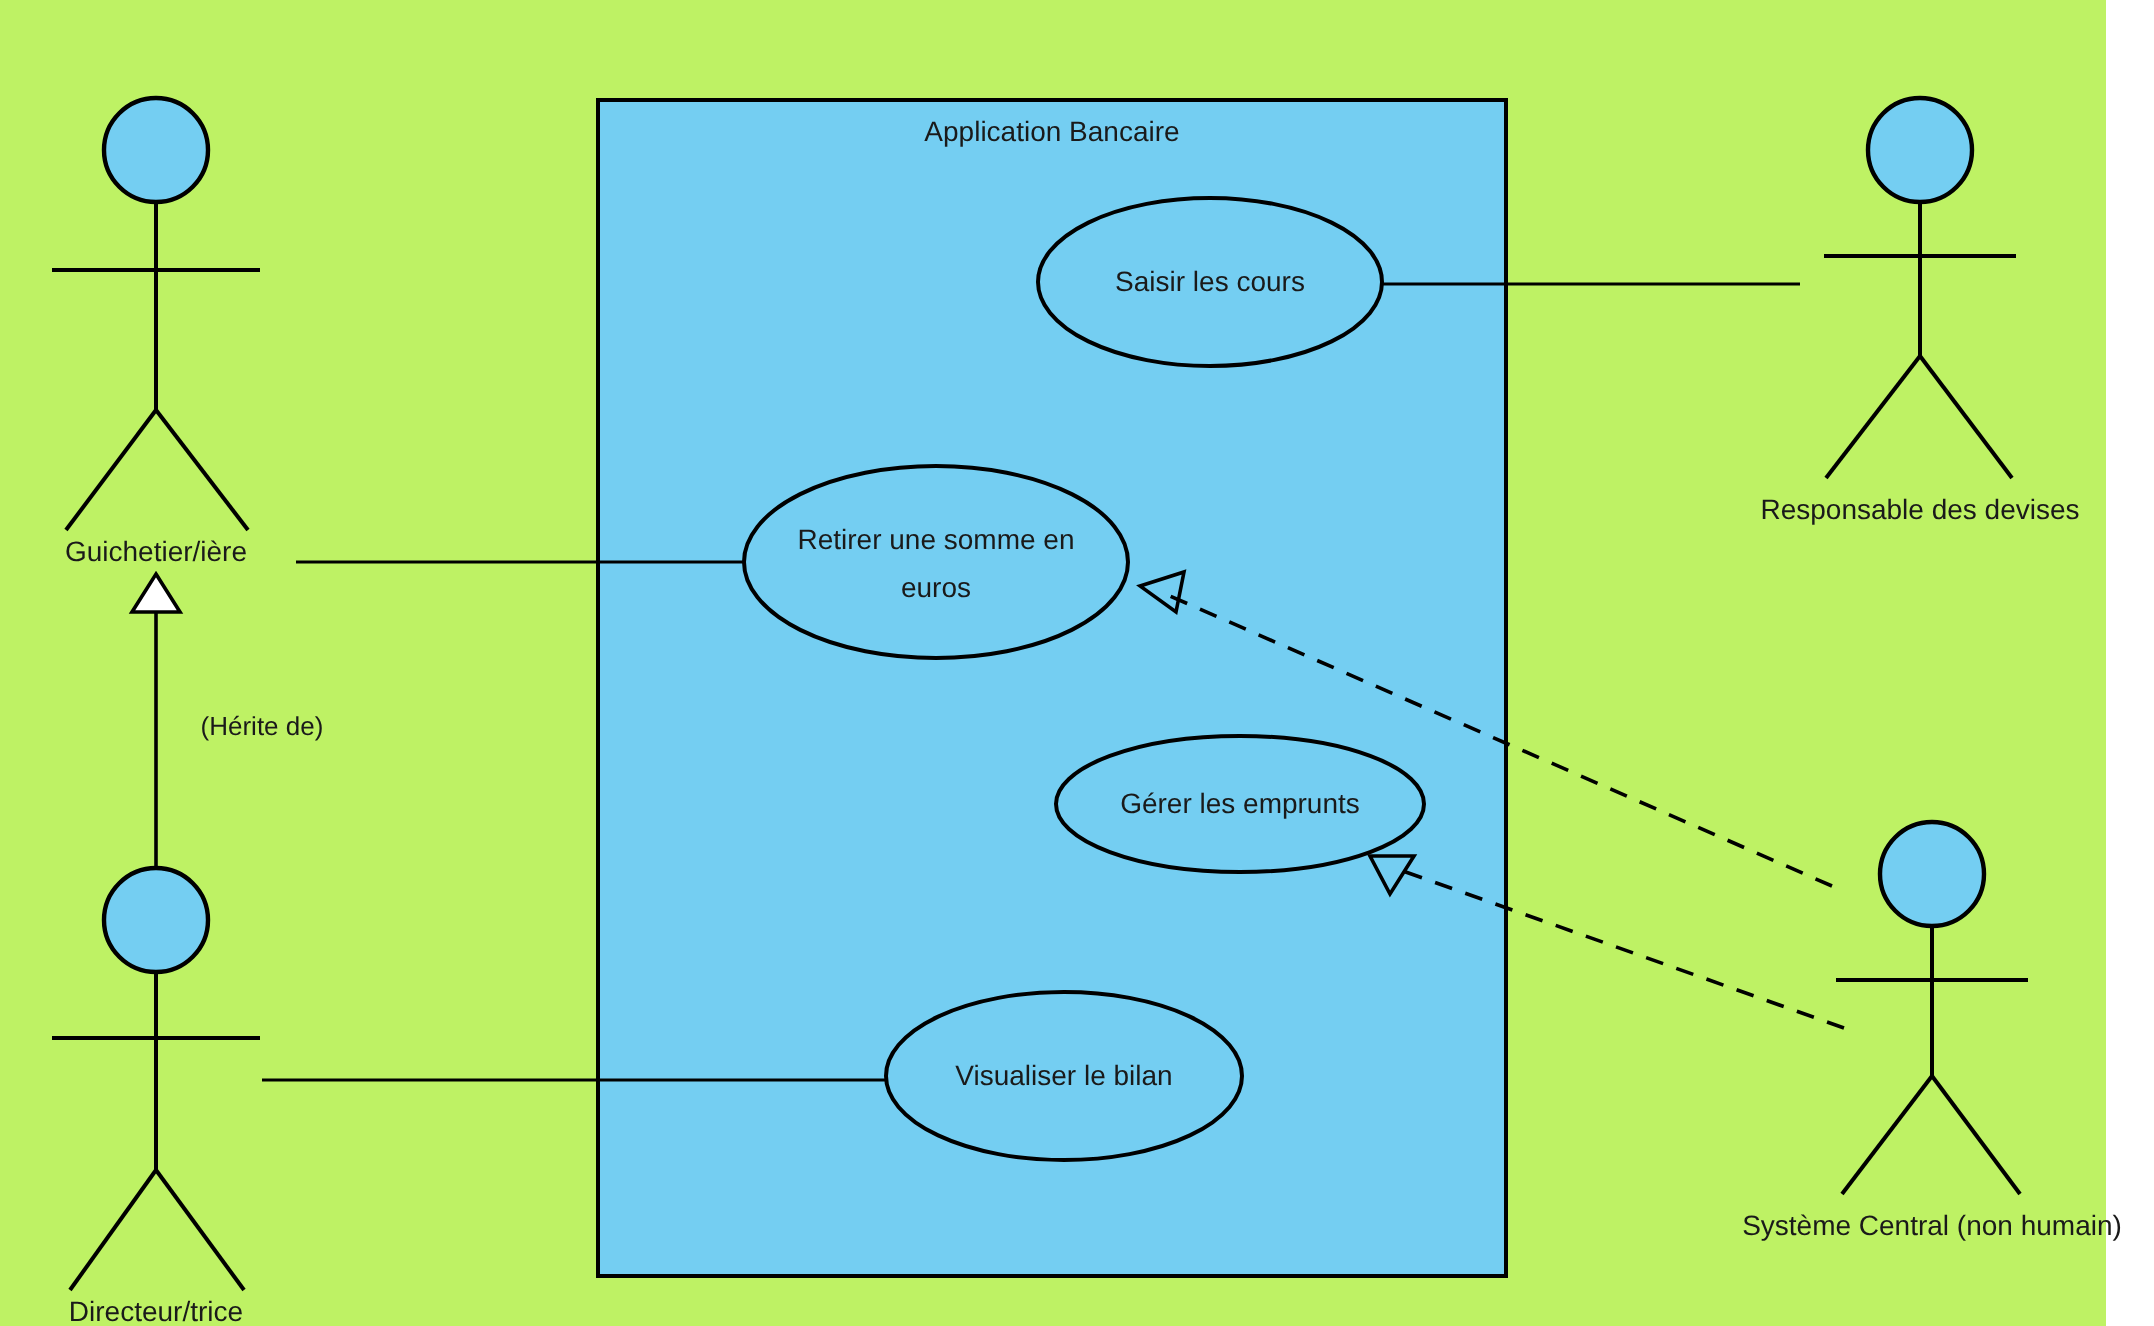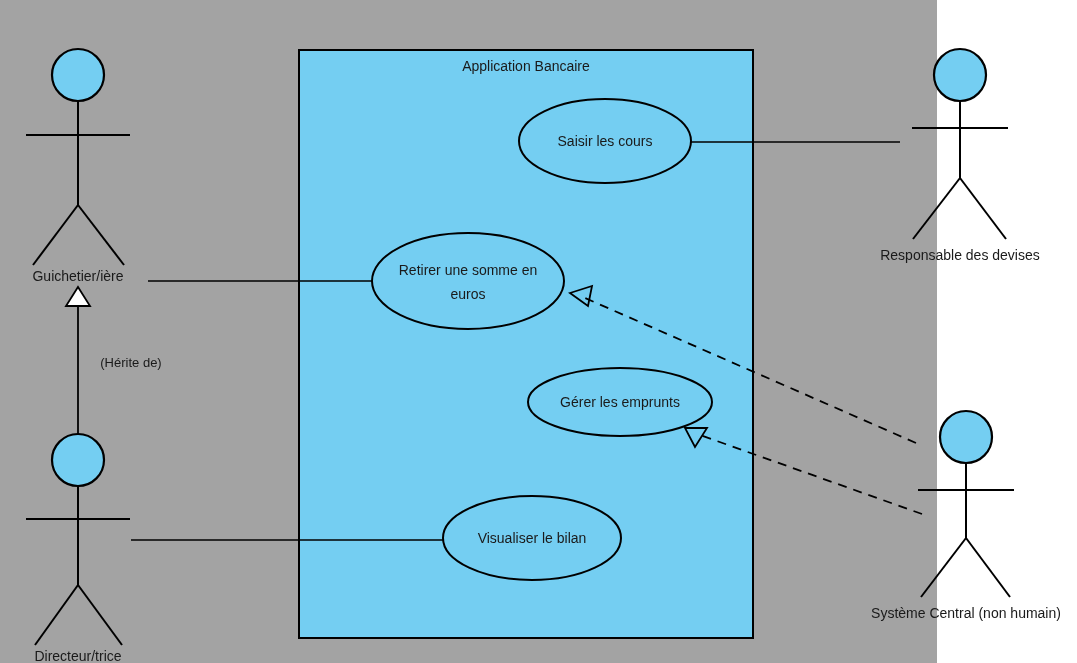--- a/index.html
+++ b/index.html
@@ -8,23 +8,23 @@
     background: #ffffff;
   }
   body {
     width: 1077px;
     height: 663px;
     overflow: hidden;
     font-family: "Liberation Sans", sans-serif;
   }
   #diagram-root {
     position: relative;
-    width: 937px;
+    width: 1053px;
     height: 663px;
-    background: #a3a3a3;
+    background: #bef264;
   }
   svg.uml-canvas {
     display: block;
     width: 1077px;
     height: 663px;
   }
   .system-box {
     fill: #74cef2;
     stroke: #000000;
     stroke-width: 2;

